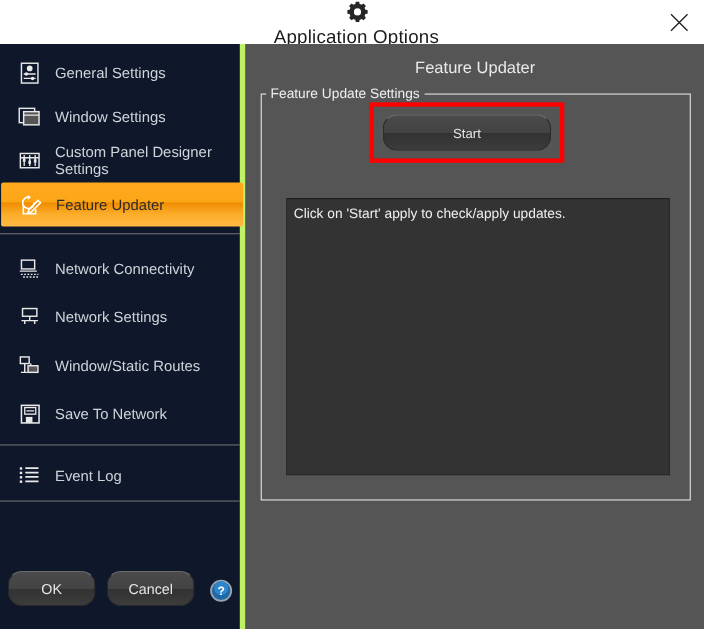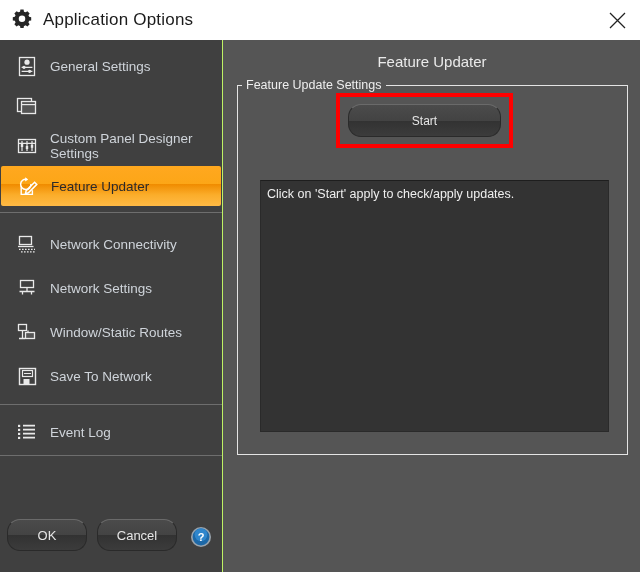--- a/index.html
+++ b/index.html
@@ -13,21 +13,21 @@
     position: relative;
     width: 640px; height: 572px;
     background: #555555;
   }
 
   
   #titlebar {
     position: absolute; left: 0; top: 0;
     width: 640px; height: 40px;
     background: #ffffff;
-    display: flex; align-items: center;
+    display: flex; align-items: center; flex-direction: column;
   }
   #title-gear {
     margin-left: 9px;
     width: 26px; height: 26px;
     display: flex; align-items: center; justify-content: center;
   }
   #title-text {
     margin-left: 8px;
     font-size: 17px;
     color: #1b1b1b;
@@ -37,22 +37,22 @@
     position: absolute; right: 0; top: 0;
     width: 46px; height: 40px;
     display: flex; align-items: center; justify-content: center;
     cursor: pointer;
   }
 
   
   #sidebar {
     position: absolute; left: 0; top: 40px;
     width: 223px; height: 532px;
-    background: #404040;
-    border-right: 1px solid #bef264;
+    background: #0f172a;
+    border-right: 5px solid #bef264;
   }
   .nav-item {
     position: relative;
     height: 40px;
     display: flex; align-items: center;
     padding-left: 14px;
     cursor: pointer;
     color: #cfd4da;
     font-size: 13.5px;
   }
@@ -183,20 +183,21 @@
       </div>
 
       <div class="nav-item">
         <span class="nav-icon">
           <svg width="22" height="20" viewBox="0 0 22 20" aria-hidden="true">
             <rect x="1.5" y="2.5" width="14" height="13" fill="none" stroke="#e9e9e9" stroke-width="1.3"></rect>
             <rect x="5.5" y="5.5" width="14" height="12" fill="#555" stroke="#e9e9e9" stroke-width="1.3"></rect>
             <path stroke="#e9e9e9" stroke-width="1.2" d="M5.5 8.6h14"></path>
           </svg>
         </span>
+        <span>Window Settings</span>
       </div>
 
       <div class="nav-item">
         <span class="nav-icon">
           <svg width="22" height="20" viewBox="0 0 22 20" aria-hidden="true">
             <rect x="2.5" y="3.5" width="17" height="13" fill="none" stroke="#e9e9e9" stroke-width="1.3"></rect>
             <path stroke="#e9e9e9" stroke-width="1.2" d="M6 5v10M11 5v10M16 5v10M2.5 7.4h17"></path>
             <rect x="4.8" y="8" width="2.4" height="3" fill="#e9e9e9"></rect>
             <rect x="9.8" y="10" width="2.4" height="3" fill="#e9e9e9"></rect>
             <rect x="14.8" y="8.8" width="2.4" height="3" fill="#e9e9e9"></rect>

